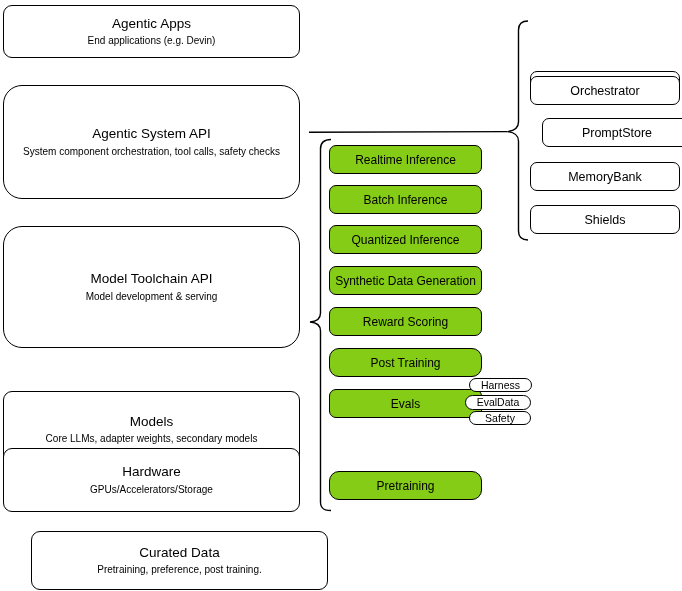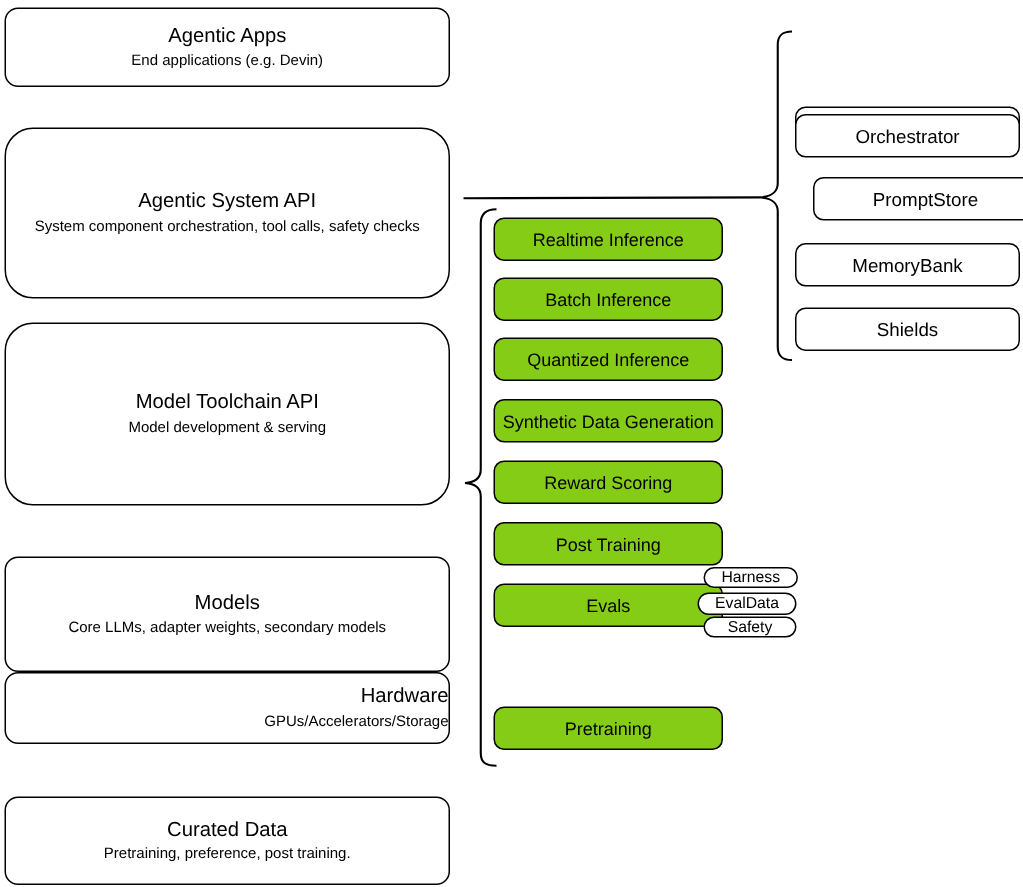--- a/index.html
+++ b/index.html
@@ -107,48 +107,48 @@
   <div class="lbox small" style="top:5px; height:53px;">
     <div class="title">Agentic Apps</div>
     <div class="sub">End applications (e.g. Devin)</div>
   </div>
 
   <div class="lbox big" style="top:85px; height:114px;">
     <div class="title">Agentic System API</div>
     <div class="sub">System component orchestration, tool calls, safety checks</div>
   </div>
 
-  <div class="lbox big" style="top:215px; height:122px;text-align:right;">
+  <div class="lbox big" style="top:226px; height:122px;text-align:right;">
     <div class="title">Model Toolchain API</div>
     <div class="sub">Model development &amp; serving</div>
   </div>
 
-  <div class="lbox small" style="top:371px; height:77px;">
+  <div class="lbox small" style="top:391px; height:77px;">
     <div class="title">Models</div>
     <div class="sub">Core LLMs, adapter weights, secondary models</div>
   </div>
 
-  <div class="lbox small" style="top:448px; height:48px;align-items:flex-end;">
+  <div class="lbox small" style="top:448px; height:64px;">
     <div class="title">Hardware</div>
     <div class="sub">GPUs/Accelerators/Storage</div>
   </div>
 
-  <div class="lbox small" style="top:531px; height:59px;">
+  <div class="lbox small" style="top:531px; height:59px;margin-left:28px;">
     <div class="title">Curated Data</div>
     <div class="sub">Pretraining, preference, post training.</div>
   </div>
 
   <div class="sbox" style="top:145px;">Realtime Inference</div>
   <div class="sbox" style="top:185px;">Batch Inference</div>
   <div class="sbox" style="top:225px;">Quantized Inference</div>
   <div class="sbox" style="top:266px;">Synthetic Data Generation</div>
   <div class="sbox" style="top:307px;">Reward Scoring</div>
-  <div class="sbox" style="top:348px;">Post Training</div>
+  <div class="sbox" style="top:348px;border-radius:10px;">Post Training</div>
   <div class="sbox" style="top:389px;">Evals</div>
-  <div class="sbox" style="top:471px;">Pretraining</div>
+  <div class="sbox" style="top:471px;border-radius:10px;">Pretraining</div>
 
   <div class="pill" style="left:469px; top:378px; width:63px; height:14px;text-align:right;">Harness</div>
   <div class="pill" style="left:465px; top:395px; width:66px; height:15px;">EvalData</div>
   <div class="pill" style="left:469px; top:411px; width:62px; height:14px;">Safety</div>
 
   <div class="rbox" style="top:35px;margin-top:36px;">Assistant</div>
   <div class="rbox" style="top:76px;">Orchestrator</div>
   <div class="rbox" style="top:118px;margin-left:12px;">PromptStore</div>
   <div class="rbox" style="top:162px;">MemoryBank</div>
   <div class="rbox" style="top:205px;">Shields</div>

